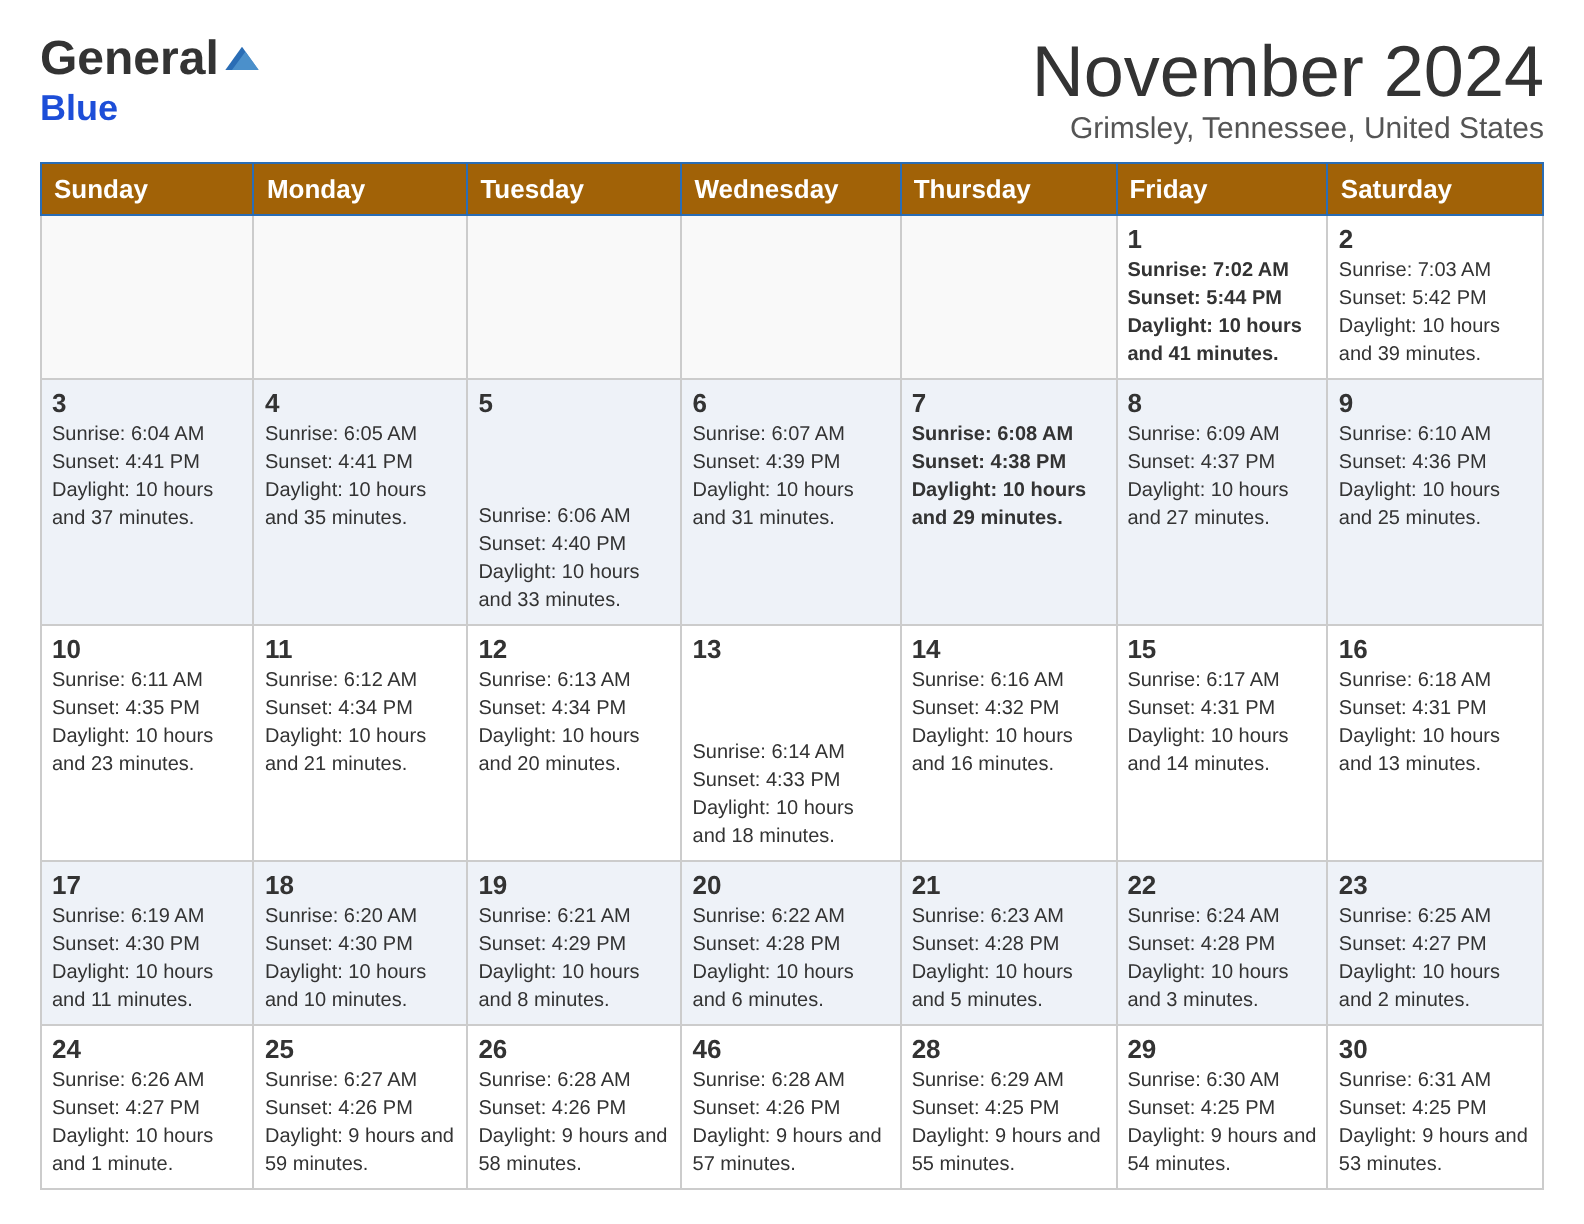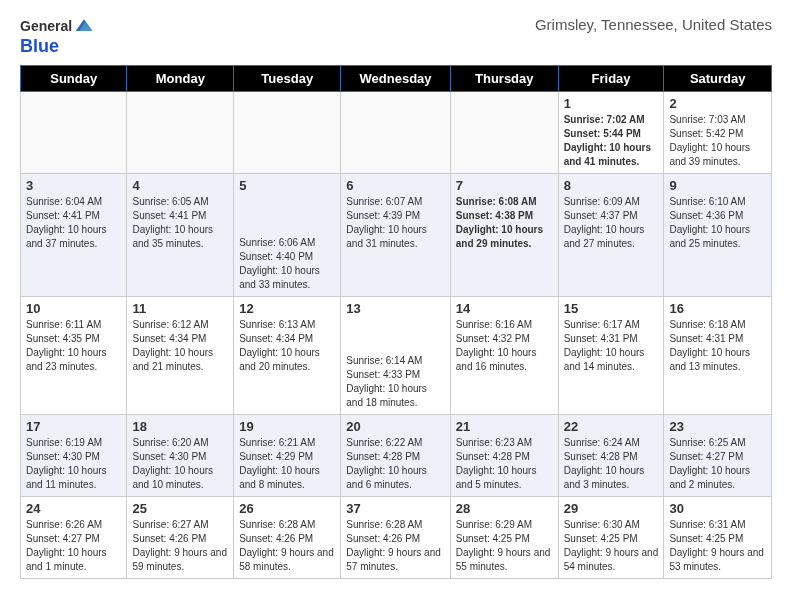--- a/index.html
+++ b/index.html
@@ -1,35 +1,35 @@
 <!DOCTYPE html>
 <html><head>
   <meta charset="utf-8">
   <style>
     * { box-sizing: border-box; margin: 0; padding: 0; }
     body { font-family: Arial, sans-serif; background: #fff; width: 792px; min-height: 612px; }
     .container { width: 792px; padding: 16px 20px 10px 20px; }
     .header { display: flex; align-items: flex-start; justify-content: space-between; margin-bottom: 8px; }
     .logo { display: flex; flex-direction: column; align-items: flex-start; }
     .logo-text { display: flex; align-items: center; }
-    .logo-general { font-size: 14px; font-weight: bold; color: #333; }
+    .logo-general { font-size: 24px; font-weight: bold; color: #333; }
     .logo-blue { font-size: 18px; font-weight: bold; color: #1d4ed8; }
     .logo-icon { width: 20px; height: 20px; margin-left: 2px; }
     .title-block { text-align: right; }
     .month-title { font-size: 36px; font-weight: normal; color: #333; line-height: 1.1; }
     .location { font-size: 15px; color: #555; }
     .calendar { width: 100%; border-collapse: collapse; }
     .calendar th {
-      background: #000000;
+      background: #a16207;
       color: #fff;
       font-size: 13px;
       font-weight: bold;
       padding: 5px 6px;
       border: 1px solid #2a6db5;
-      text-align: center;
+      text-align: left;
     }
     .calendar td {
       border: 1px solid #ccc;
       vertical-align: top;
       padding: 4px 5px;
       font-size: 10.5px;
       color: #333;
       width: 113px;
       min-height: 80px;
       background: #fff;
@@ -50,20 +50,21 @@
         <svg class="logo-icon" viewBox="0 0 24 24" xmlns="http://www.w3.org/2000/svg">
           <polygon points="2,18 12,4 22,18" fill="#2a6db5"></polygon>
           <polygon points="6,18 14,7 22,18" fill="#5a9fd4" opacity="0.7"></polygon>
         </svg>
       </div>
       <div>
         <span class="logo-blue">Blue</span>
       </div>
     </div>
     <div class="title-block">
+      <div class="month-title">November 2024</div>
       <div class="location">Grimsley, Tennessee, United States</div>
     </div>
   </div>
 
   <table class="calendar">
     <thead>
       <tr>
       <th>Sunday</th>
           <th>Monday</th>
           <th>Tuesday</th>
@@ -238,21 +239,21 @@
 Sunset: 4:26 PM
 Daylight: 9 hours and 59 minutes.</div>
           </td>
           <td>
             <span class="day-num">26</span>
             <div class="day-info" style="white-space: pre-line;">Sunrise: 6:28 AM
 Sunset: 4:26 PM
 Daylight: 9 hours and 58 minutes.</div>
           </td>
           <td>
-            <span class="day-num">37</span>
+            <span class="day-num">46</span>
             <div class="day-info" style="white-space: pre-line;">Sunrise: 6:28 AM
 Sunset: 4:26 PM
 Daylight: 9 hours and 57 minutes.</div>
           </td>
           <td>
             <span class="day-num">28</span>
             <div class="day-info" style="white-space: pre-line;">Sunrise: 6:29 AM
 Sunset: 4:25 PM
 Daylight: 9 hours and 55 minutes.</div>
           </td>

